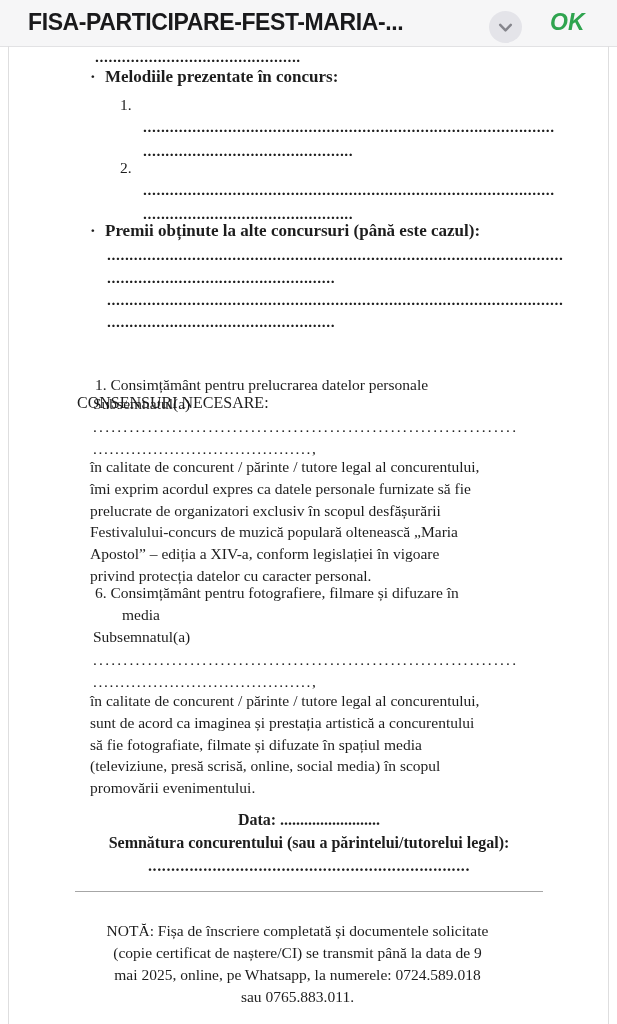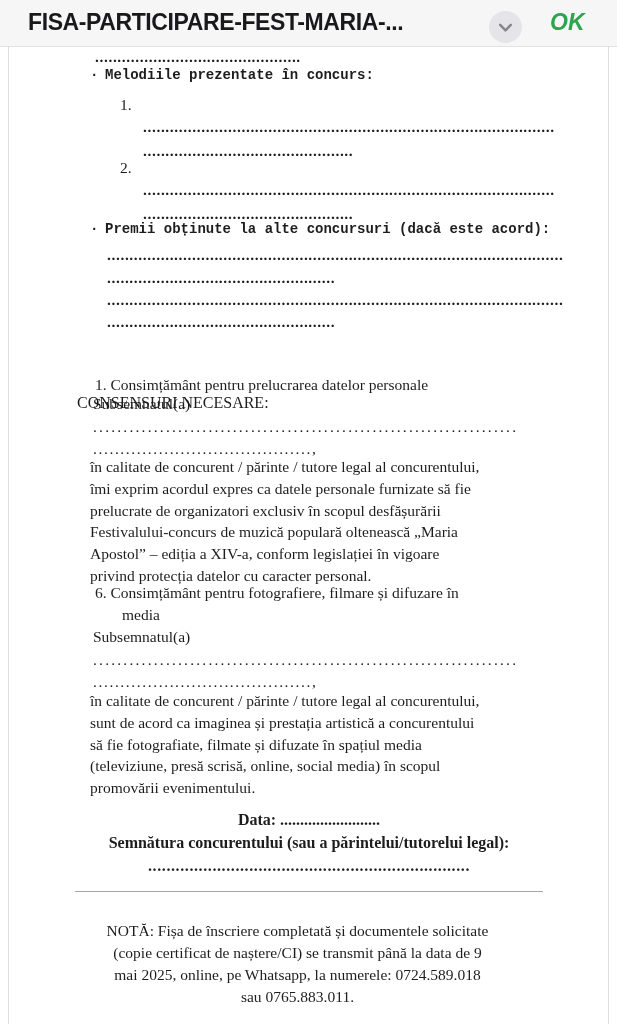--- a/index.html
+++ b/index.html
@@ -23,21 +23,21 @@
     display:flex; align-items:center; justify-content:center; cursor:pointer;
   }
   .ok-btn {
     position:absolute; left:550px; top:9px; font-size:23px; font-weight:700;
     cursor:pointer;
   }
   
   .page-edge { position:absolute; top:46px; bottom:0; width:1px; background:#dededf; }
   .abs { position:absolute; white-space:nowrap; }
   .body-txt { font-size:15.5px; line-height:21.8px; }
-  .heading { font-size:14px; font-weight:700;font-family:Liberation Mono, monospace; }
+  .heading { font-size:17px; font-weight:700; }
   .bullet { display:inline-block; width:15px; font-weight:700; }
   .dots { font-weight:700; font-size:15.5px; letter-spacing:0.6px; }
   .dots-sp { font-size:15.5px; letter-spacing:2.2px; }
   .dots-sp2 { font-size:15.5px; letter-spacing:1.6px; }
   .para { white-space:pre-line; width:445px; }
   .hang { padding-left:27px; text-indent:-27px; white-space:pre-line; width:445px; }
   .center-block { position:absolute; left:75px; width:468px; text-align:center; font-weight:700; font-size:16px; line-height:22px; }
   .divider { position:absolute; left:75px; width:468px; height:0; border-top:1.5px solid #a6a6a6; }
 </style>
 </head>
@@ -65,21 +65,21 @@
   <div class="abs heading" style="top:67px; left:90px;"><span class="bullet">·</span><span>Melodiile prezentate în concurs:</span></div>
 
   <div class="abs body-txt" style="top:94px; left:120px;">1.</div>
   <div class="abs dots" style="top:118px; left:143px;">............................................................................................</div>
   <div class="abs dots" style="top:142px; left:143px;">...............................................</div>
 
   <div class="abs body-txt" style="top:157px; left:120px;">2.</div>
   <div class="abs dots" style="top:181px; left:143px;">............................................................................................</div>
   <div class="abs dots" style="top:205px; left:143px;">...............................................</div>
 
-  <div class="abs heading" style="top:221px; left:90px;"><span class="bullet">·</span><span>Premii obținute la alte concursuri (dacă este acord):</span></div>
+  <div class="abs heading" style="top:221px; left:90px;"><span class="bullet">·</span><span>Premii obținute la alte concursuri (până este cazul):</span></div>
   <div class="abs dots" style="top:246px; left:107px;">......................................................................................................</div>
   <div class="abs dots" style="top:269px; left:107px;">...................................................</div>
   <div class="abs dots" style="top:291px; left:107px;">......................................................................................................</div>
   <div class="abs dots" style="top:313px; left:107px;">...................................................</div>
 
   <div class="abs body-txt" style="top:352px; left:77px; font-size:16px;margin-top:40px;">CONSENSURI NECESARE:</div>
 
   <div class="abs body-txt" style="top:374px; left:95px;">1. Consimțământ pentru prelucrarea datelor personale</div>
   <div class="abs body-txt" style="top:393px; left:93px;">Subsemnatul(a)</div>
   <div class="abs dots-sp" style="top:418px; left:93px;">......................................................................</div>

